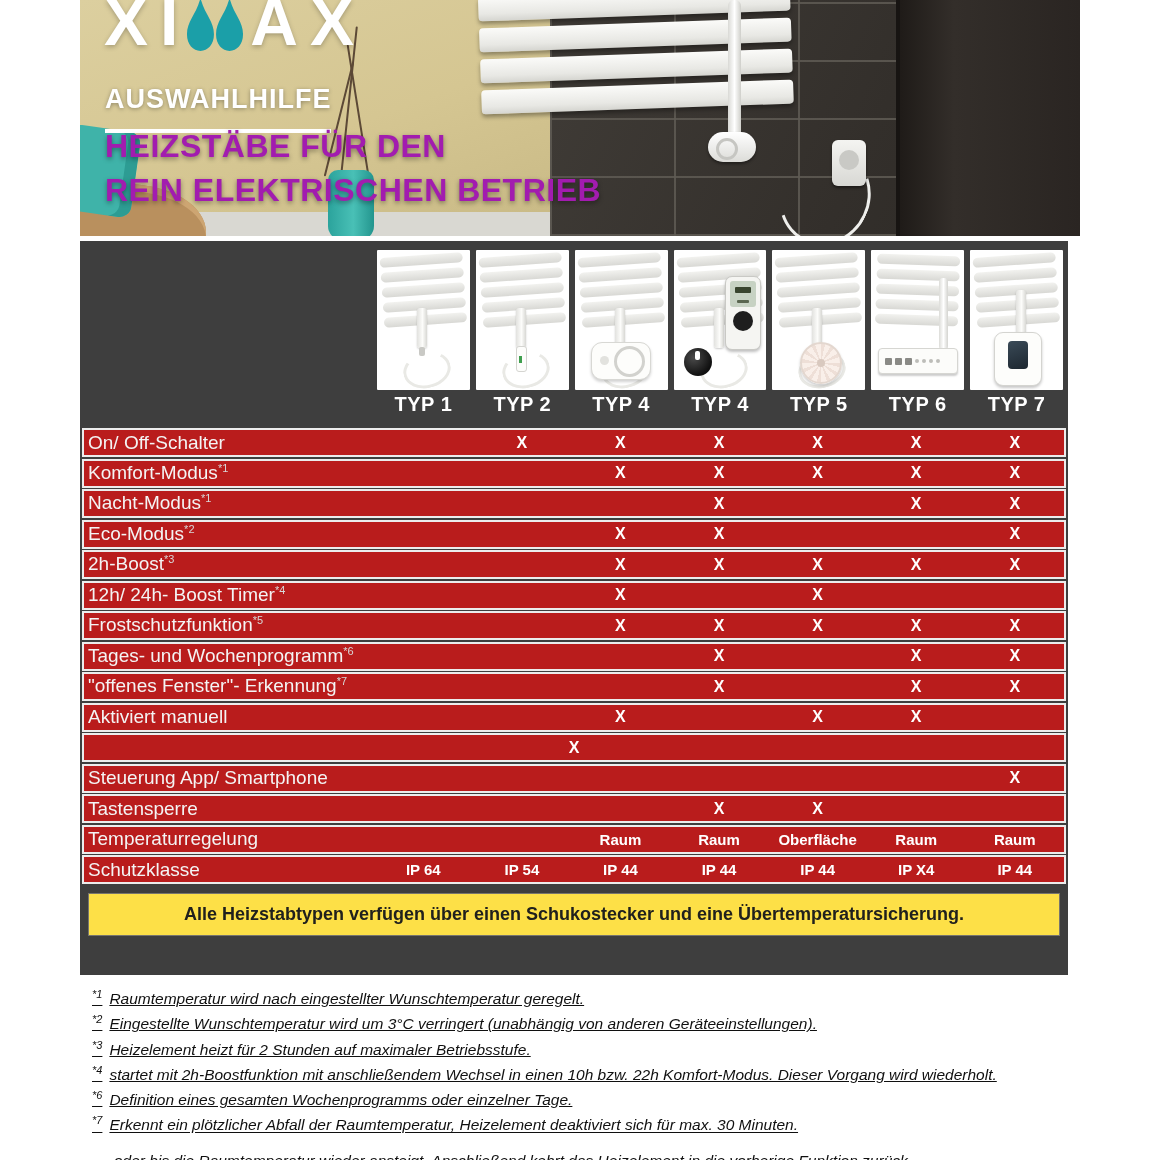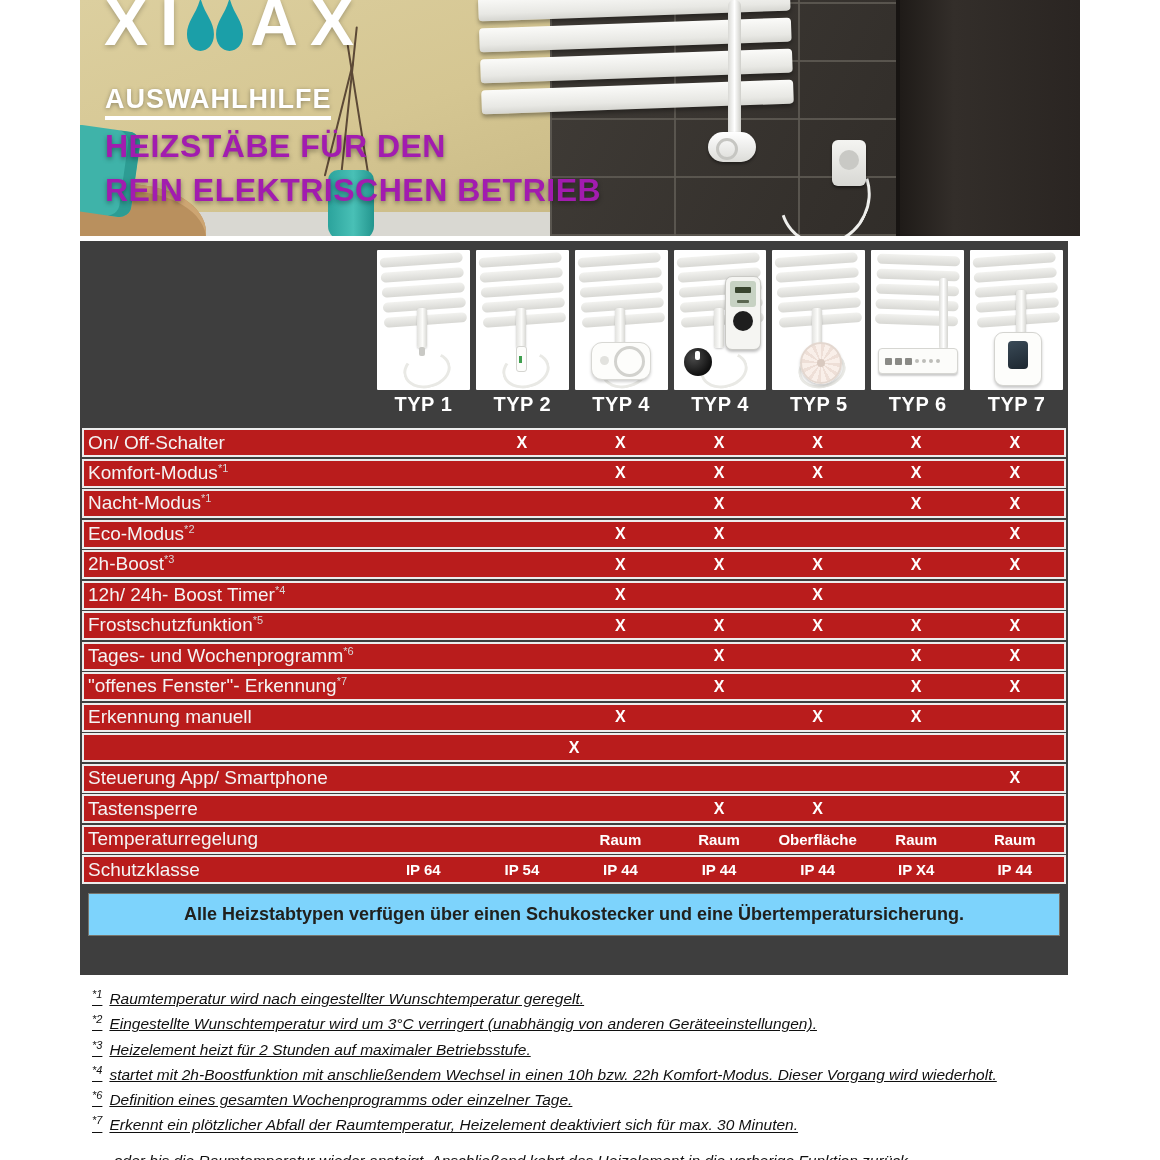--- a/index.html
+++ b/index.html
@@ -40,40 +40,40 @@
   .vase{position:absolute;left:248px;top:170px;width:46px;height:70px;border-radius:10px 10px 14px 14px;
      background:linear-gradient(90deg,#2ba39c,#49c0b6 55%,#23958e);}
   .branch{position:absolute;background:#5c4936;width:2px;border-radius:2px;}
   .b1{left:268px;top:26px;height:150px;transform:rotate(6deg);}
   .b2{left:277px;top:44px;height:132px;transform:rotate(-9deg);}
   .b3{left:258px;top:60px;height:118px;transform:rotate(14deg);}
   .brand{position:absolute;left:24px;top:-16px;color:#fff;font-size:66px;font-weight:bold;
      letter-spacing:12px;display:flex;align-items:flex-end;text-shadow:0 2px 5px rgba(0,0,0,.25);}
   .brand svg{margin:0 4px 8px -6px;}
   .eyebrow{position:absolute;left:25px;top:84px;color:#fff;font-size:27px;font-weight:bold;
-     letter-spacing:1px;border-bottom:4px solid #fff;padding-bottom:1px;text-shadow:0 1px 4px rgba(0,0,0,.35);}
+     letter-spacing:1px;border-bottom:4px solid #fff;padding-bottom:14px;text-shadow:0 1px 4px rgba(0,0,0,.35);}
   .headline{position:absolute;left:25px;top:124px;color:#a21caf;font-size:32px;font-weight:bold;
      line-height:44px;letter-spacing:.5px;text-shadow:0 2px 5px rgba(0,0,0,.4);}
 
   
   .board{position:absolute;left:80px;top:241px;width:988px;height:734px;background:#3e3e3e;}
   .grid{display:flex;}
   .spacer{flex:0 0 292px;}
   .gcol{flex:1 1 0;min-width:0;position:relative;}
   .products{position:absolute;left:2px;right:2px;top:9px;}
   .prod-card{height:140px;margin:0 3px;background:#fff;position:relative;overflow:hidden;border-radius:1px;}
   .typs{position:absolute;left:2px;right:2px;top:152px;}
   .typ{color:#fff;font-weight:bold;font-size:20px;text-align:center;letter-spacing:.5px;}
   .rows{position:absolute;left:2px;right:2px;top:187px;display:flex;flex-direction:column;gap:1.5px;}
   .frow{display:flex;align-items:center;height:25px;background:#b91c1c;border:2px solid #ececec;}
   .flabel{flex:0 0 286px;padding-left:4px;color:#f4f4f4;font-size:19px;white-space:nowrap;overflow:hidden;}
   .flabel sup{font-size:11px;color:#d8d8d8;}
   .fcell{flex:1 1 0;text-align:center;color:#fff;font-weight:bold;font-size:16px;}
   .fcell.val{font-size:15px;}
-  .banner{position:absolute;left:8px;right:8px;top:652px;height:41px;background:#7dd3fc;border:1px solid #77756d;
+  .banner{position:absolute;left:8px;right:8px;top:652px;height:41px;background:#fde047;border:1px solid #77756d;
      display:flex;align-items:center;justify-content:center;color:#20201d;font-weight:bold;font-size:18px;}
 
   
   .bars{position:absolute;left:5px;right:5px;top:5px;transform:rotate(-4deg);}
   .bars.flat{transform:rotate(2deg);}
   .bar{height:10px;border-radius:5px;margin-bottom:5px;background:linear-gradient(180deg,#f2f2ef,#d8d8d4);}
   .rod{position:absolute;left:40px;top:58px;width:10px;height:40px;border-radius:3px;
      background:linear-gradient(90deg,#e2e2df,#fcfcfa 55%,#d8d8d4);box-shadow:0 1px 2px rgba(0,0,0,.2);}
   .rod.tall{left:46px;top:40px;height:46px;}
   .pipe6{position:absolute;right:16px;top:28px;width:9px;height:72px;border-radius:4px;
@@ -366,21 +366,21 @@
         <div class="flabel">"offenes Fenster"- Erkennung<sup>*7</sup></div>
         <div class="fcell"></div>
         <div class="fcell"></div>
         <div class="fcell"></div>
         <div class="fcell">X</div>
         <div class="fcell"></div>
         <div class="fcell">X</div>
         <div class="fcell">X</div>
       </div>
       <div class="frow">
-        <div class="flabel">Erkennung manuell</div>
+        <div class="flabel">Aktiviert manuell</div>
         <div class="fcell"></div>
         <div class="fcell"></div>
         <div class="fcell">X</div>
         <div class="fcell"></div>
         <div class="fcell">X</div>
         <div class="fcell">X</div>
         <div class="fcell"></div>
       </div>
       <div class="frow">
         <div class="fcell"></div>

